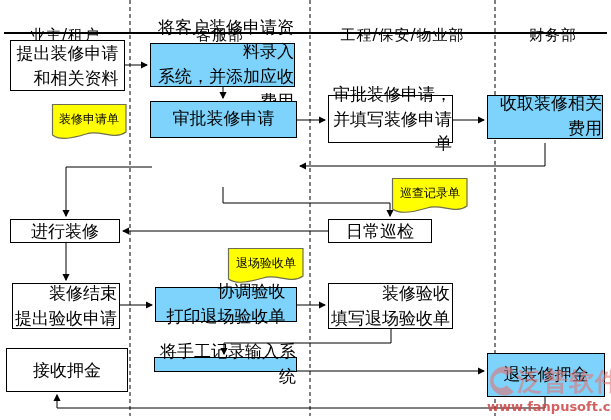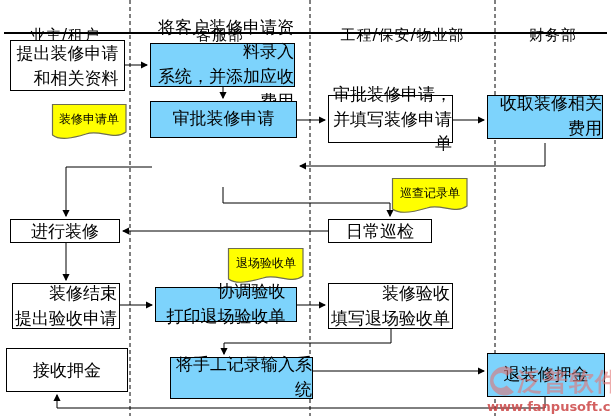--- a/index.html
+++ b/index.html
@@ -94,21 +94,21 @@
   <div class="node process" style="left:487px;top:95px;width:116px;height:44px">收取装修相关费用</div>
   <div class="node" style="left:10px;top:219px;width:110px;height:24px">进行装修</div>
   <div class="node" style="left:328px;top:219px;width:104px;height:24px">日常巡检</div>
   <div class="node" style="left:12px;top:283px;width:108px;height:46px">装修结束
 提出验收申请</div>
   <div class="node process" style="left:155px;top:287px;width:142px;height:35px">协调验收
 打印退场验收单</div>
   <div class="node" style="left:328px;top:283px;width:125px;height:46px">装修验收
 填写退场验收单</div>
   <div class="node" style="left:6px;top:348px;width:122px;height:44px">接收押金</div>
-  <div class="node process" style="left:170px;top:357px;width:143px;height:42px">将手工记录输入系统</div>
+  <div class="node process" style="left:154px;top:357px;width:143px;height:15px">将手工记录输入系统</div>
   <div class="node process" style="left:487px;top:353px;width:118px;height:44px">退装修押金</div>
 
   <svg class="doc" style="left:52px;top:104px" width="75" height="38">
     <path d="M0.5,0.5 H74 V28 C62,37 48,25 34,30 C21,34 8,37 0.5,31 Z" fill="#FFFF00" stroke="#6e6e50" stroke-width="1.2"></path>
     <text x="37" y="19" text-anchor="middle">装修申请单</text>
   </svg>
   <svg class="doc" style="left:392px;top:178px" width="76" height="38">
     <path d="M0.5,0.5 H75 V28 C63,37 49,25 35,30 C22,34 8,37 0.5,31 Z" fill="#FFFF00" stroke="#6e6e50" stroke-width="1.2"></path>
     <text x="38" y="19" text-anchor="middle">巡查记录单</text>
   </svg>

